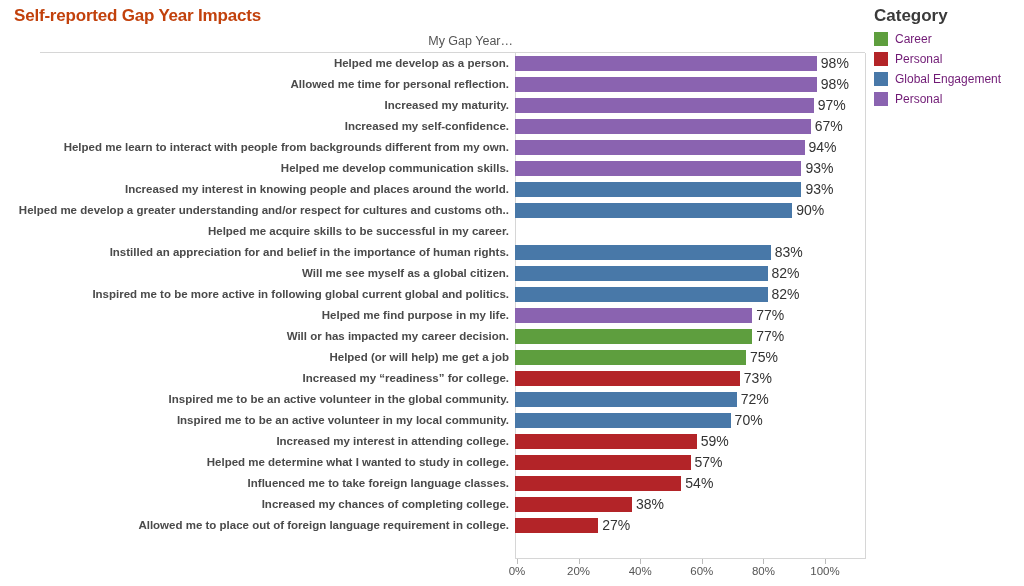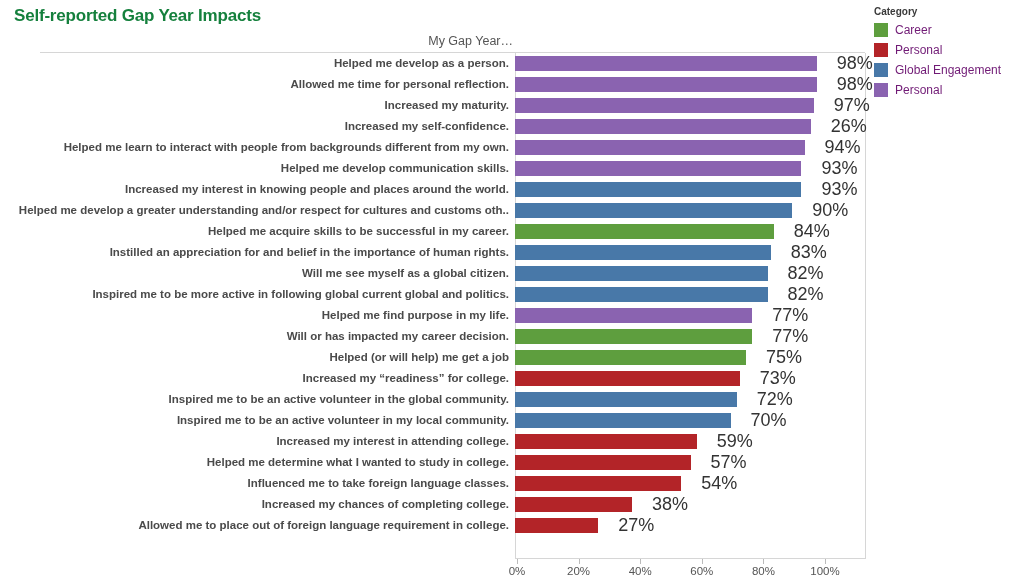--- a/index.html
+++ b/index.html
@@ -15,21 +15,21 @@
     overflow: hidden;
     position: relative;
   }
 
   #page-title {
     position: absolute;
     left: 14px;
     top: 6px;
     font-size: 17px;
     font-weight: bold;
-    color: #15803d;
+    color: #c2410c;
     letter-spacing: -0.2px;
   }
 
   
   #chart-region {
     position: absolute;
     left: 0;
     top: 34px;
     width: 866px;
     height: 552px;
@@ -102,24 +102,24 @@
     position: absolute;
     left: 2px;
     top: 3px;
     height: 15px;
   }
   .bar-value {
     position: absolute;
     top: 3px;
     height: 15px;
     line-height: 15px;
-    font-size: 18px;
+    font-size: 14px;
     color: #333333;
     white-space: nowrap;
-    padding-left: 20px;
+    padding-left: 4px;
   }
 
   
   #x-axis {
     position: absolute;
     left: 515px;
     top: 525px;
     width: 351px;
     height: 30px;
   }
@@ -140,21 +140,21 @@
   }
 
   
   #legend {
     position: absolute;
     left: 874px;
     top: 6px;
     width: 146px;
   }
   #legend-title {
-    font-size: 10px;
+    font-size: 17px;
     font-weight: bold;
     color: #3a3a3a;
     margin-bottom: 3px;
   }
   .legend-item {
     display: flex;
     align-items: center;
     height: 20px;
   }
   .legend-swatch {
@@ -200,21 +200,21 @@
         <div class="row-label">Increased my maturity.</div>
         <div class="bar-track">
           <div class="bar" style="width: 298.76px; background: rgb(138, 99, 176);"></div>
           <div class="bar-value" style="left: 300.76px;">97%</div>
         </div>
       </div>
       <div class="bar-row">
         <div class="row-label">Increased my self-confidence.</div>
         <div class="bar-track">
           <div class="bar" style="width: 295.68px; background: rgb(138, 99, 176);"></div>
-          <div class="bar-value" style="left: 297.68px;">26%</div>
+          <div class="bar-value" style="left: 297.68px;">67%</div>
         </div>
       </div>
       <div class="bar-row">
         <div class="row-label">Helped me learn to interact with people from backgrounds different from my own.</div>
         <div class="bar-track">
           <div class="bar" style="width: 289.52px; background: rgb(138, 99, 176);"></div>
           <div class="bar-value" style="left: 291.52px;">94%</div>
         </div>
       </div>
       <div class="bar-row">
@@ -233,24 +233,20 @@
       </div>
       <div class="bar-row">
         <div class="row-label">Helped me develop a greater understanding and/or respect for cultures and customs oth..</div>
         <div class="bar-track">
           <div class="bar" style="width: 277.2px; background: rgb(72, 120, 168);"></div>
           <div class="bar-value" style="left: 279.2px;">90%</div>
         </div>
       </div>
       <div class="bar-row">
         <div class="row-label">Helped me acquire skills to be successful in my career.</div>
-        <div class="bar-track">
-          <div class="bar" style="width: 258.72px; background: rgb(94, 158, 62);"></div>
-          <div class="bar-value" style="left: 260.72px;">84%</div>
-        </div>
       </div>
       <div class="bar-row">
         <div class="row-label">Instilled an appreciation for and belief in the importance of human rights.</div>
         <div class="bar-track">
           <div class="bar" style="width: 255.64px; background: rgb(72, 120, 168);"></div>
           <div class="bar-value" style="left: 257.64px;">83%</div>
         </div>
       </div>
       <div class="bar-row">
         <div class="row-label">Will me see myself as a global citizen.</div>

